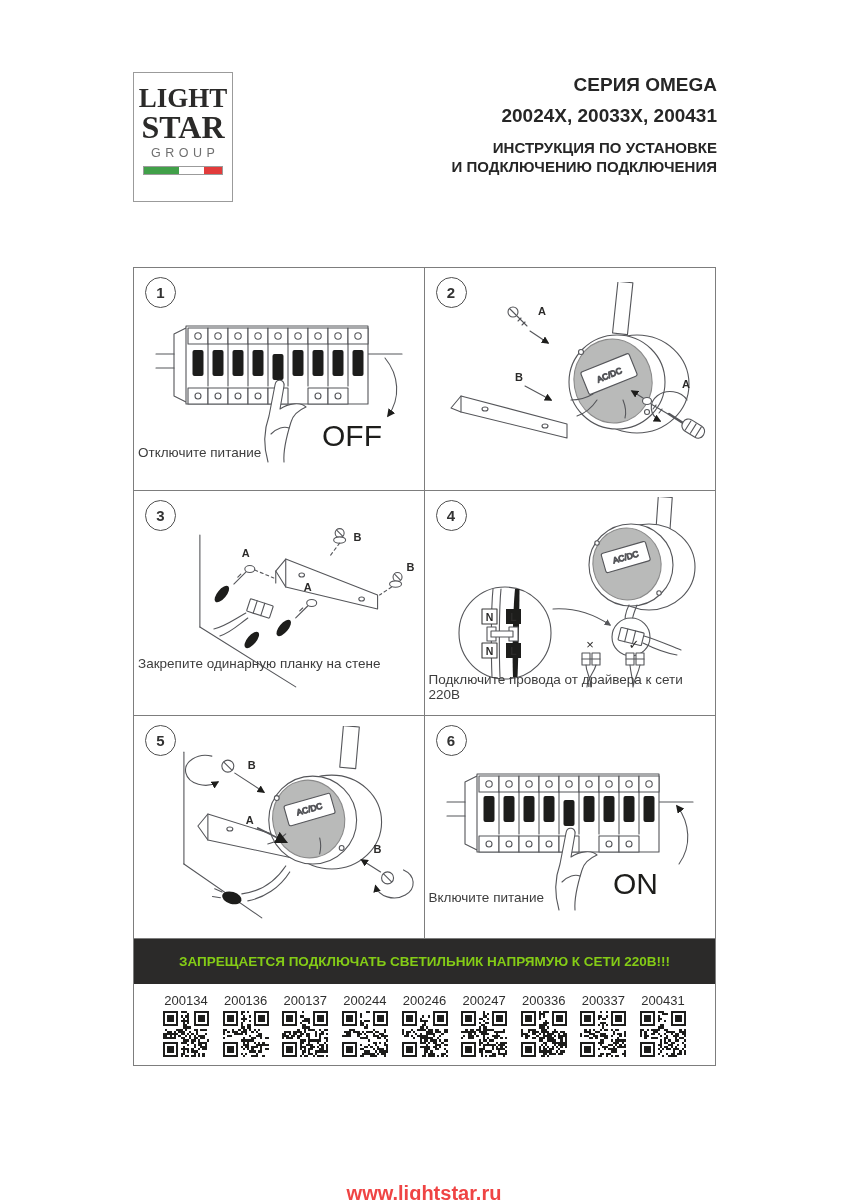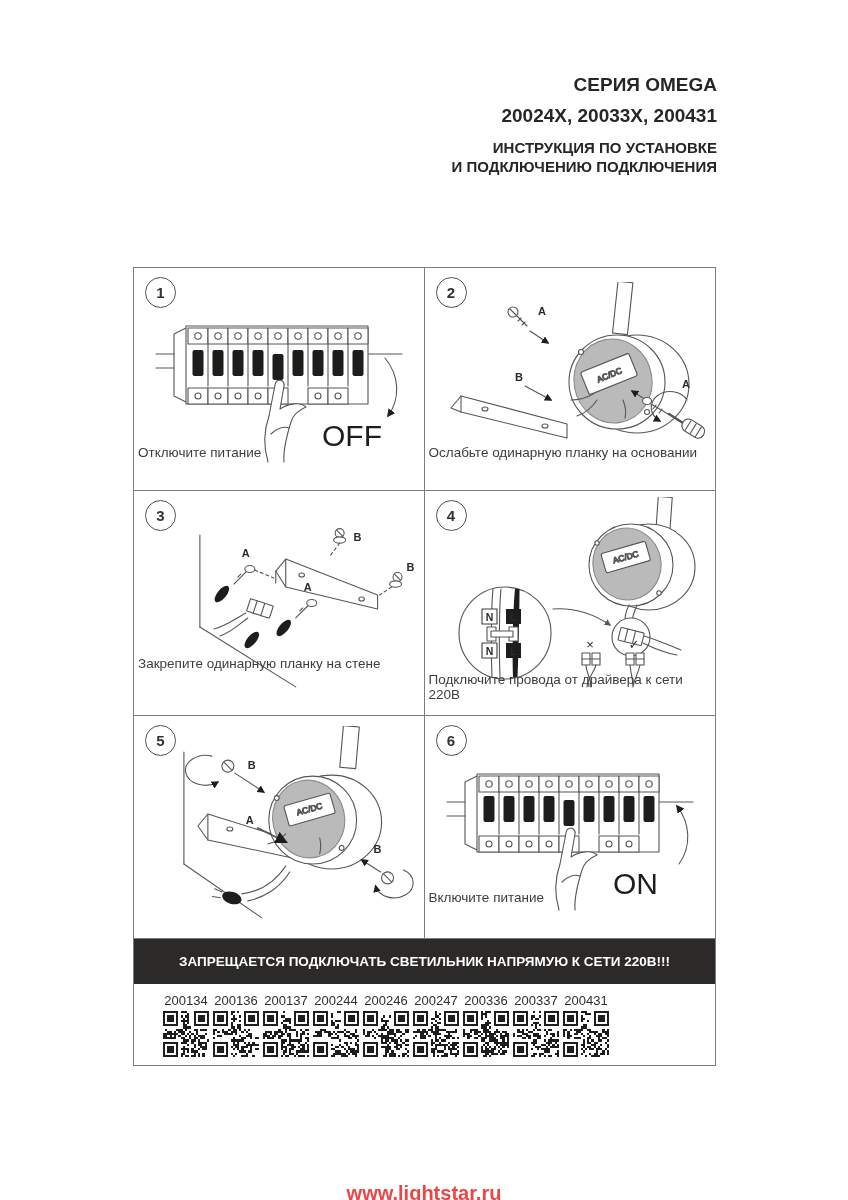--- a/index.html
+++ b/index.html
@@ -48,40 +48,50 @@
   .sw{stroke:#55565a;fill:none;stroke-width:1.1;stroke-linecap:round;stroke-linejoin:round;}
   .wf{fill:#fff;}
   .gf{fill:#b9bab9;}
   .bf{fill:#1d1d1b;stroke:none;}
   .lblAB{font-size:11px;font-weight:600;}
   .lblNL{font-size:10.5px;font-weight:bold;}
   .onoff{font-size:30px;fill:#1d1d1b;}
   .acdc{font-size:8.5px;}
 
   
-  .banner{height:45px;background:#2b2a29;color:#ffffff;display:flex;flex-direction:column;
+  .banner{height:45px;background:#2b2a29;color:#84cc16;display:flex;flex-direction:column;
           align-items:center;justify-content:center;gap:2px;font-weight:bold;font-size:13.5px;
           text-align:center;}
 
   
-  .qr-row{height:81px;display:flex;align-items:center;
+  .qr-row{height:81px;display:flex;align-items:center;justify-content:space-between;
           padding:0 27px;}
   .qr-item{display:flex;flex-direction:column;align-items:center;width:50px;}
   .qr-label{font-size:13px;color:#2f2f2f;margin-bottom:3px;}
   svg.qr{width:46px;height:46px;}
 
   
   .footer{position:absolute;left:0;right:0;top:1182px;text-align:center;
           font-weight:bold;font-size:20px;color:#ef4444;}
 </style>
 </head>
 <body>
 
 <div class="page">
 
+  <div class="logo-box">
+    <div class="logo-light">LIGHT</div>
+    <div class="logo-star">STAR</div>
+    <div class="logo-group">GROUP</div>
+    <div class="logo-flag">
+      <span class="flag-seg" style="width:45%;background:#41a049"></span>
+      <span class="flag-seg" style="width:32%;background:#ffffff"></span>
+      <span class="flag-seg" style="width:23%;background:#e23b3b"></span>
+    </div>
+  </div>
 
   <div class="header-text">
     <div class="series">СЕРИЯ OMEGA</div>
     <div class="articles">
       <div>20024X, 20033X, 200431</div>
     </div>
     <div class="doc-title">
       <div>ИНСТРУКЦИЯ ПО УСТАНОВКЕ</div>
       <div>И ПОДКЛЮЧЕНИЮ ПОДКЛЮЧЕНИЯ</div>
     </div>
@@ -213,21 +223,20 @@
                   <line x1="268" y1="141" x2="268" y2="152"></line>
                   <line x1="274" y1="141" x2="274" y2="152"></line>
                 </g>
               <path d="M262,118 a19,16 0 1,0 -27,21" marker-end="url(#a2)"></path>
             </g>
             <text class="lblAB" x="113" y="33">A</text>
             <text class="lblAB" x="90" y="99">B</text>
             <text class="lblAB" x="257" y="106">A</text>
           </svg>
         </div>
-        <div class="caption cap2">Ослабьте одинарную планку на основании</div>
       </div>
     </div>
 
     <div class="srow r2">
 
       <div class="cell left">
         <div class="badge">3</div>
         <div class="illo">
           <svg class="mt3" width="290" height="190" viewBox="0 0 290 190">
             <g class="sw">

